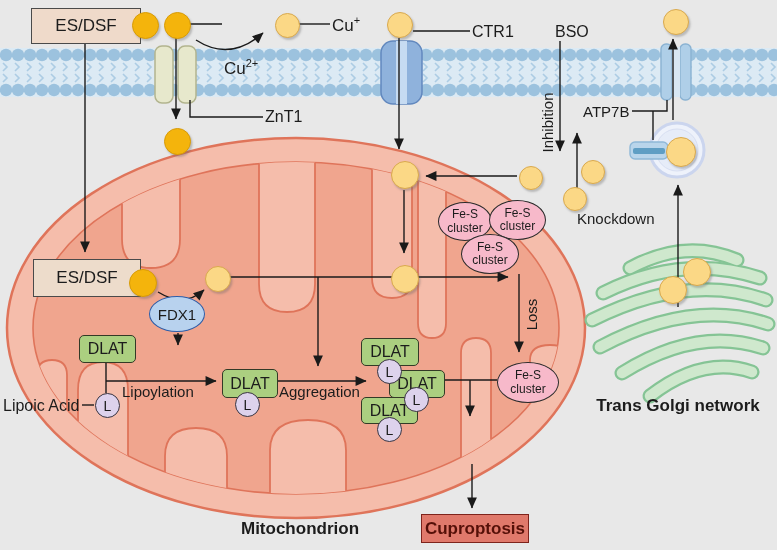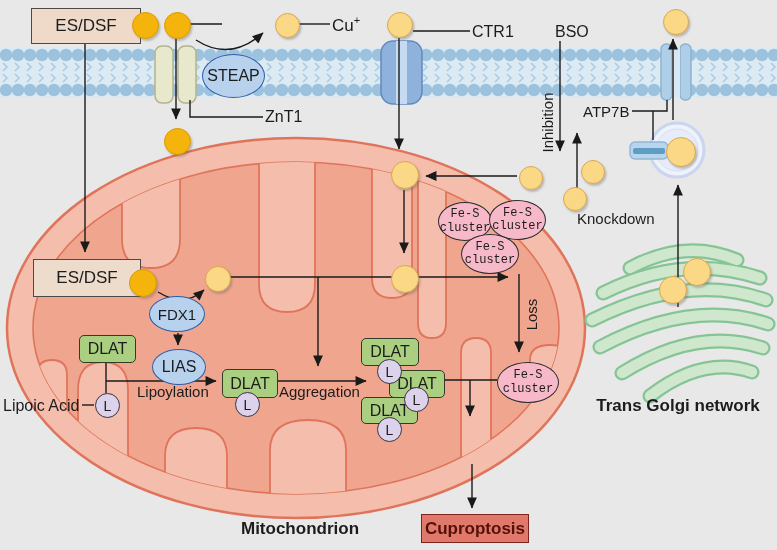--- a/index.html
+++ b/index.html
@@ -18,21 +18,21 @@
     position:absolute;background:#efdaca;border:1.6px solid #4a4a4a;
     display:flex;align-items:center;justify-content:center;font-size:17px;
   }
   .bluoval{
     position:absolute;background:#b8d2ee;border:1.8px solid #2e5da8;border-radius:50%;
     display:flex;align-items:center;justify-content:center;font-size:16px;
   }
   .fes{
     position:absolute;background:#f7b9ca;border:1.3px solid #2b2b2b;border-radius:50%;
     display:flex;flex-direction:column;justify-content:center;
-    font-size:12px;line-height:1.12;text-align:center;font-family:Liberation Mono, monospace;
+    font-size:12px;line-height:1.12;text-align:center;
   }
   .dlat{
     position:absolute;background:#abcf80;border:1.4px solid #333a26;border-radius:5px;
     display:flex;align-items:center;justify-content:center;font-size:16px;text-align:center;
   }
   .lcirc{
     position:absolute;width:23px;height:23px;background:#ddd2ec;border:1.3px solid #38333f;
     border-radius:50%;display:flex;align-items:center;justify-content:center;font-size:14px;
   }
   .cu{position:absolute;border-radius:50%;box-shadow:1.5px 2px 2px rgba(100,100,100,.35);}
@@ -166,23 +166,20 @@
   <div class="lbl" style="left:224px;top:16px;font-size:17px;margin-top:41px;">
     <span>Cu</span><sup>2+</sup>
   </div>
   <div class="cu cu-light abs" style="left:275px;top:13px;width:23px;height:23px;"></div>
   <div class="lbl" style="left:332px;top:14px;font-size:17px;">
     <span>Cu</span><sup>+</sup>
   </div>
   <div class="cu cu-light abs" style="left:387px;top:12px;width:24px;height:24px;"></div>
   <div class="cu cu-light abs" style="left:663px;top:9px;width:24px;height:24px;"></div>
 
-  <div class="bluoval" style="left:202px;top:54px;width:61px;height:42px;">
-    <span>STEAP</span>
-  </div>
   <div class="lbl lbl16" style="left:265px;top:108px;">ZnT1</div>
   <div class="lbl lbl16" style="left:472px;top:23px;">CTR1</div>
 
   <div class="lbl lbl16" style="left:543px;top:23px;margin-left:12px;">BSO</div>
   <div class="vtext" style="left:507px;top:114px;width:80px;">Inhibition</div>
   <div class="cu cu-light abs" style="left:519px;top:166px;width:22px;height:22px;"></div>
   <div class="cu cu-light abs" style="left:581px;top:160px;width:22px;height:22px;"></div>
   <div class="cu cu-light abs" style="left:563px;top:187px;width:22px;height:22px;"></div>
   <div class="lbl" style="left:583px;top:104px;">ATP7B</div>
   <div class="lbl" style="left:577px;top:211px;">Knockdown</div>
@@ -193,32 +190,29 @@
   <div class="cu cu-light abs" style="left:391px;top:265px;width:26px;height:26px;"></div>
 
   <div class="drugbox" style="left:33px;top:259px;width:106px;height:36px;background:#eddccb;">
     <span>ES/DSF</span>
   </div>
   <div class="cu cu-dark abs" style="left:129px;top:269px;width:26px;height:26px;"></div>
   <div class="cu cu-light abs" style="left:205px;top:266px;width:24px;height:24px;"></div>
   <div class="bluoval" style="left:149px;top:296px;width:54px;height:34px;font-size:15px;">
     <span>FDX1</span>
   </div>
-  <div class="bluoval" style="left:152px;top:349px;width:52px;height:34px;">
-    <span>LIAS</span>
-  </div>
 
   <div class="dlat" style="left:79px;top:335px;width:55px;height:26px;">
     <span>DLAT</span>
   </div>
   <div class="lcirc" style="left:95px;top:393px;">
     <span>L</span>
   </div>
   <div class="lbl lbl16" style="left:3px;top:397px;">Lipoic Acid</div>
-  <div class="lbl" style="left:137px;top:384px;">Lipoylation</div>
+  <div class="lbl" style="left:122px;top:384px;">Lipoylation</div>
 
   <div class="dlat" style="left:222px;top:369px;width:54px;height:27px;">
     <span>DLAT</span>
   </div>
   <div class="lcirc" style="left:235px;top:392px;">
     <span>L</span>
   </div>
   <div class="lbl" style="left:279px;top:384px;">Aggregation</div>
 
   <div class="dlat" style="left:361px;top:338px;width:56px;height:26px;">

